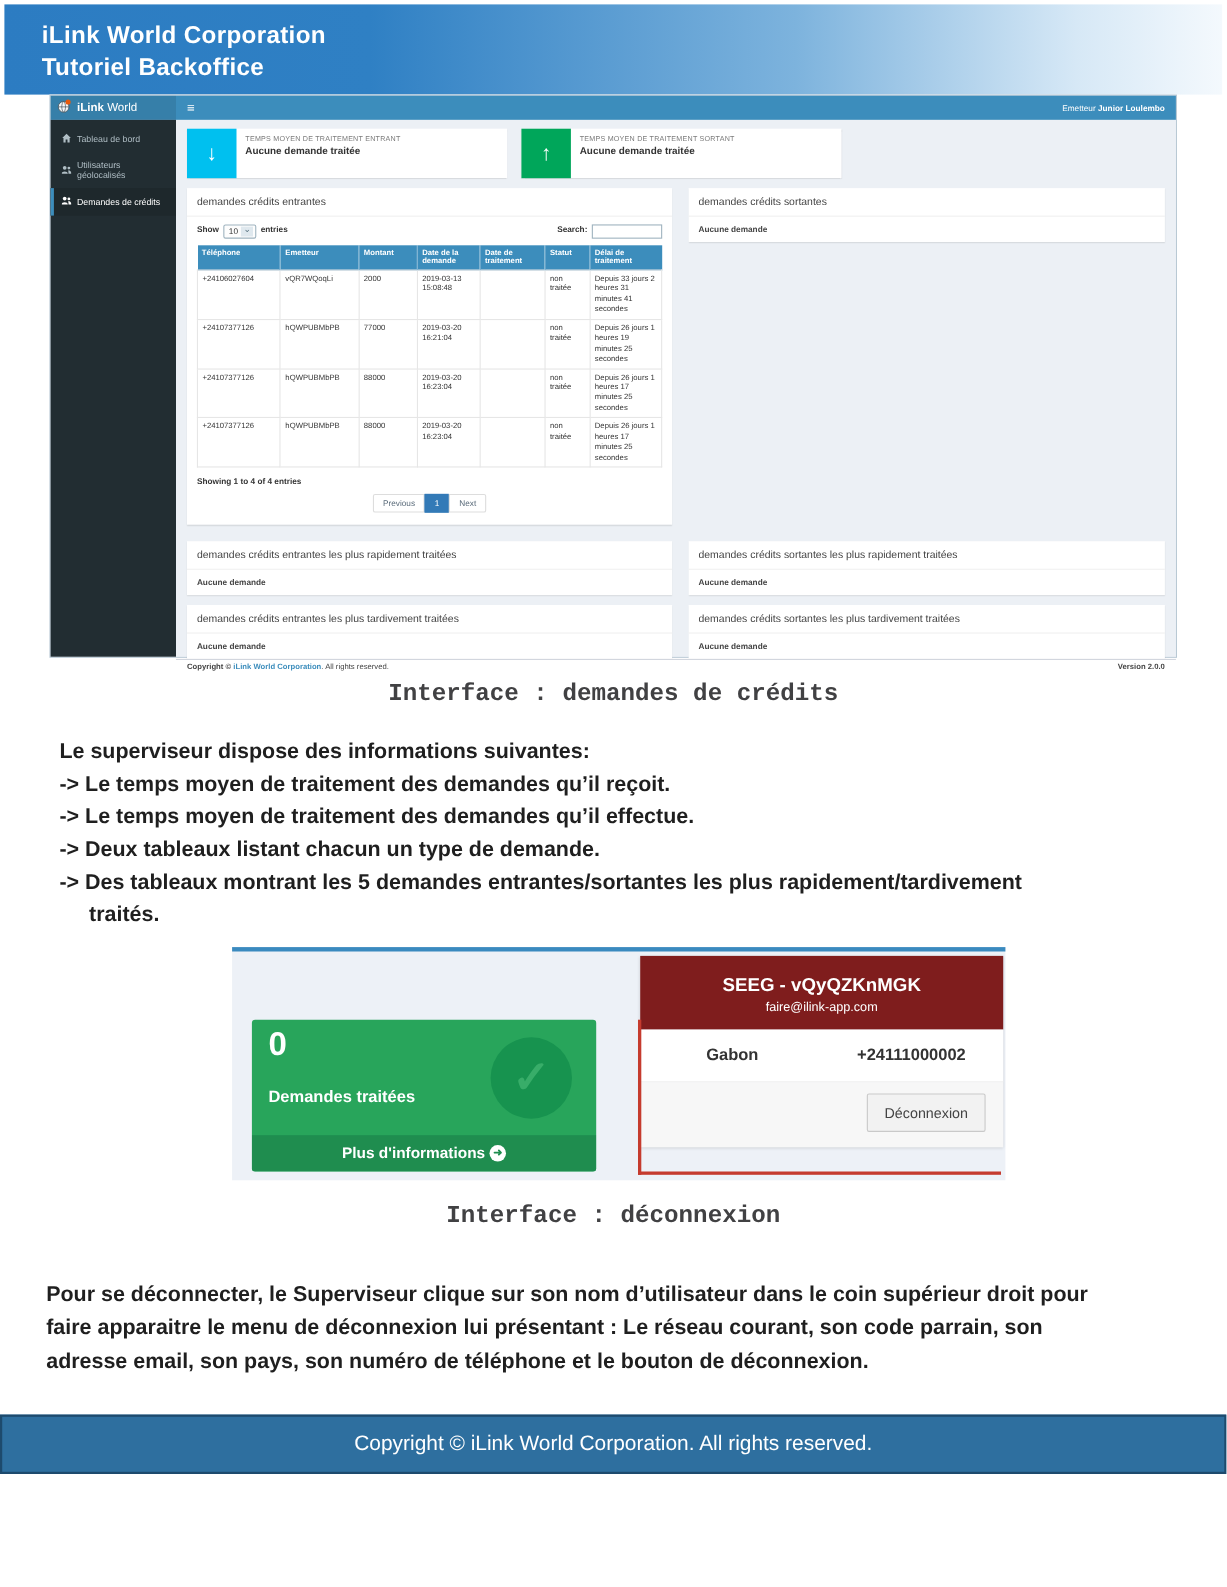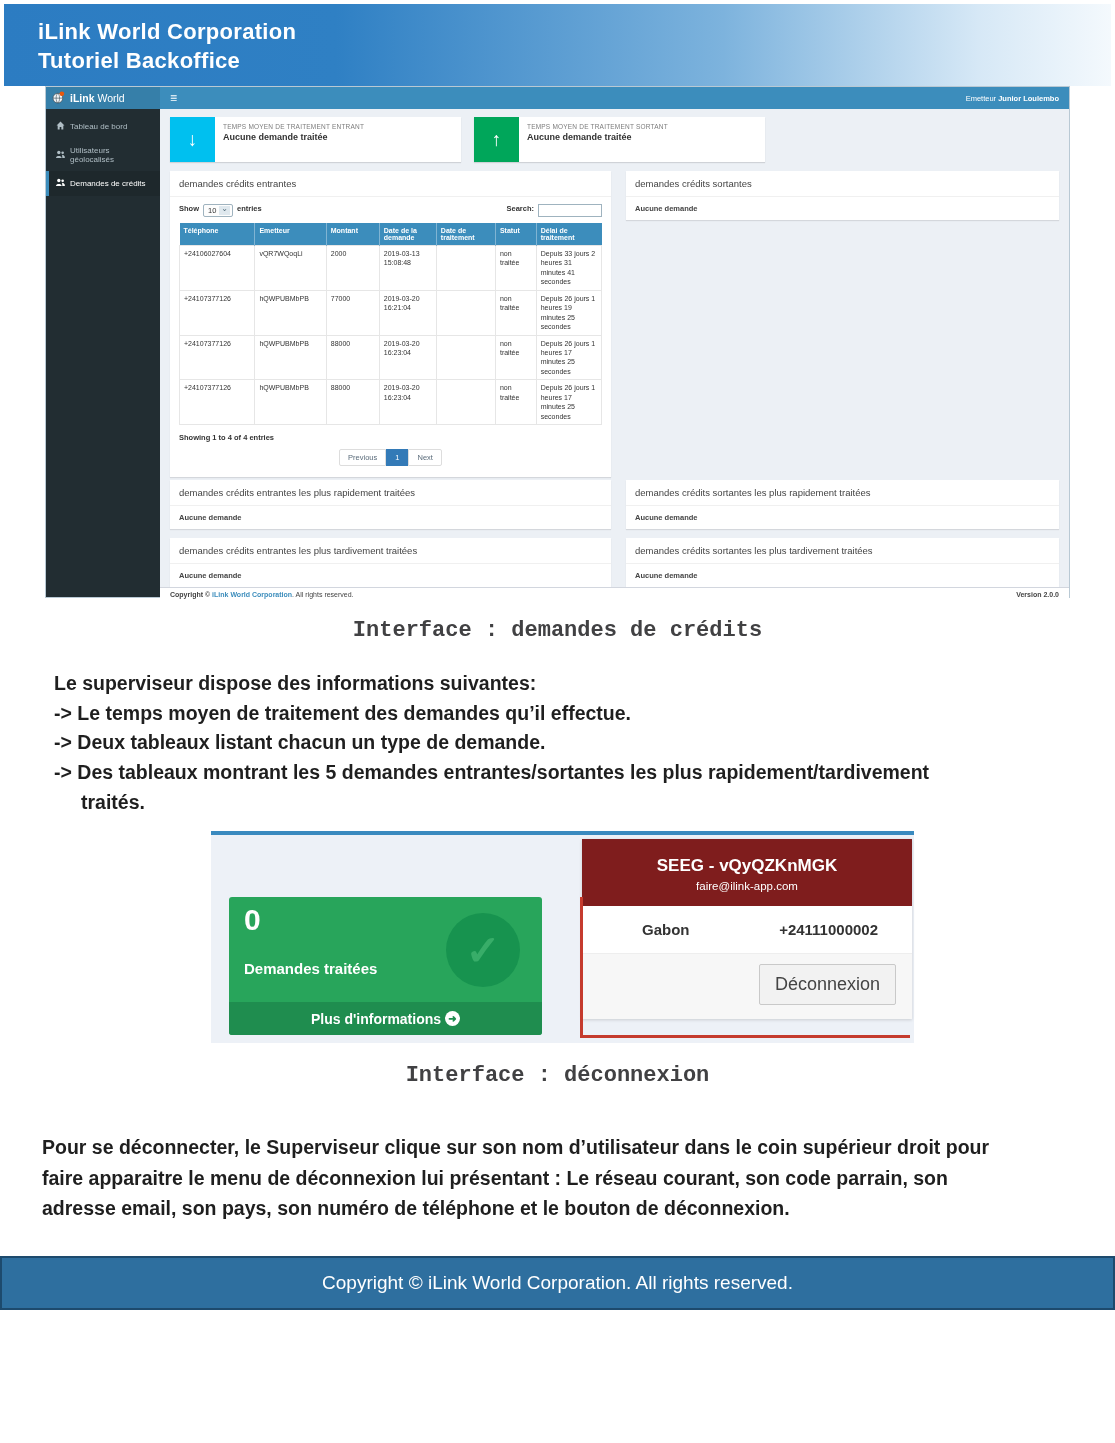--- a/index.html
+++ b/index.html
@@ -55,21 +55,21 @@
   .dt th { background:#3c8dbc; color:#fff; text-align:left; padding:4px; font-size:7px; border-right:1px solid rgba(255,255,255,.35); vertical-align:top; }
   .dt th:last-child { border-right:none; }
   .dt td { padding:3px 4px; border:1px solid #e6e6e6; vertical-align:top; color:#333; background:#fff; word-wrap:break-word; line-height:1.35; }
   .dt-summary { font-size:7.5px; font-weight:700; color:#333; padding:8px 9px 2px; }
   .dt-paging { display:flex; justify-content:center; padding:5px 0 11px; }
   .pg { font-size:7.5px; padding:3px 8px; border:1px solid #ddd; background:#fff; color:#5a6b7a; cursor:pointer; }
   .pg-prev { border-radius:2px 0 0 2px; }
   .pg-cur { background:#337ab7; border-color:#337ab7; color:#fff; }
   .pg-next { border-radius:0 2px 2px 0; }
 
-  .bottom-grid { display:grid; grid-template-columns:441px 1fr; column-gap:15px; row-gap:9px; margin-top:3px; }
+  .bottom-grid { display:grid; grid-template-columns:441px 1fr; column-gap:15px; row-gap:9px; margin-top:15px; }
 
   .s1-footer { margin:auto -10px 0; background:#fff; border-top:1px solid #d2d6de; display:flex; justify-content:space-between; align-items:center; padding:3px 10px; font-size:7px; color:#444; }
   .s1-footer b { font-weight:700; }
   .s1-copy a { color:#3c8dbc; text-decoration:none; font-weight:700; cursor:pointer; }
   .s1-version { font-weight:700; }
 
   
   .caption { text-align:center; font-size:22px; font-weight:700; color:#414143; margin:20px 0 0;font-family:Liberation Mono, monospace; }
   .bullets { margin:26px 0 0 50px; max-width:920px; font-size:19.5px; font-weight:700; color:#1f1f1f; line-height:1.52; }
   .bullet { padding-left:27px; text-indent:-27px; }
@@ -82,21 +82,21 @@
   .card-label { font-size:15px; font-weight:700; margin:22px 0 0 15px; }
   .card-check { position:absolute; right:22px; top:16px; width:74px; height:74px; border-radius:50%; background:#17934f; display:flex; align-items:center; justify-content:center; font-size:42px; color:#38ad69; font-weight:700; }
   .card-footer { position:absolute; left:0; right:0; bottom:0; height:33px; background:#1f8d4f; display:flex; align-items:center; justify-content:center; gap:4px; font-size:14px; font-weight:700; cursor:pointer; }
   .arrow-circle { width:15px; height:15px; border-radius:50%; background:#fff; color:#1f8d4f; font-size:10px; display:flex; align-items:center; justify-content:center; font-weight:700; }
   .umenu { position:absolute; right:2px; top:4px; width:330px; box-shadow:0 1px 3px rgba(0,0,0,.15); }
   .umenu-head { background:#7f1d1d; color:#fff; text-align:center; padding:17px 0 14px; }
   .umenu-title { font-size:17px; font-weight:600; }
   .umenu-email { font-size:11.5px; margin-top:4px; }
   .umenu-body { background:#fff; display:flex; justify-content:space-between; padding:15px 34px 15px 60px; font-size:15px; font-weight:700; color:#333; border-bottom:1px solid #eee; }
   .umenu-foot { background:#f7f7f7; padding:10px 16px 14px; text-align:right; }
-  .logout-btn { display:inline-block; border:1px solid #c9c9c9; background:#f2f2f2; color:#444; font-size:18px; padding:9px 15px; border-radius:2px; cursor:pointer; }
+  .logout-btn { display:inline-block; border:1px solid #c9c9c9; background:#f2f2f2; color:#444; font-size:13px; padding:9px 15px; border-radius:2px; cursor:pointer; }
   .red-mark { position:absolute; left:369px; top:62px; right:4px; bottom:5px; border-left:3px solid #c53b2e; border-bottom:3px solid #c53b2e; pointer-events:none; }
 
   
   .site-footer { margin-top:32px; border:2px solid #1d4a6d; background:#2e6f9f; height:54px; display:flex; align-items:center; justify-content:center; color:#fff; font-size:19px; }
 </style>
 </head>
 <body>
 
 <div class="page">
 
@@ -284,20 +284,21 @@
           <span class="s1-version">Version 2.0.0</span>
         </div>
       </div>
     </div>
   </div>
 
   <div class="caption">Interface : demandes de crédits</div>
 
   <div class="bullets">
     <div>Le superviseur dispose des informations suivantes:</div>
+    <div class="bullet">-&gt; Le temps moyen de traitement des demandes qu’il reçoit.</div>
     <div class="bullet">-&gt; Le temps moyen de traitement des demandes qu’il effectue.</div>
     <div class="bullet">-&gt; Deux tableaux listant chacun un type de demande.</div>
     <div class="bullet">-&gt; Des tableaux montrant les 5 demandes entrantes/sortantes les plus rapidement/tardivement traités.</div>
   </div>
 
   <div class="shot2">
     <div class="card">
       <div class="card-num">0</div>
       <div class="card-label">Demandes traitées</div>
       <div class="card-check">✓</div>

